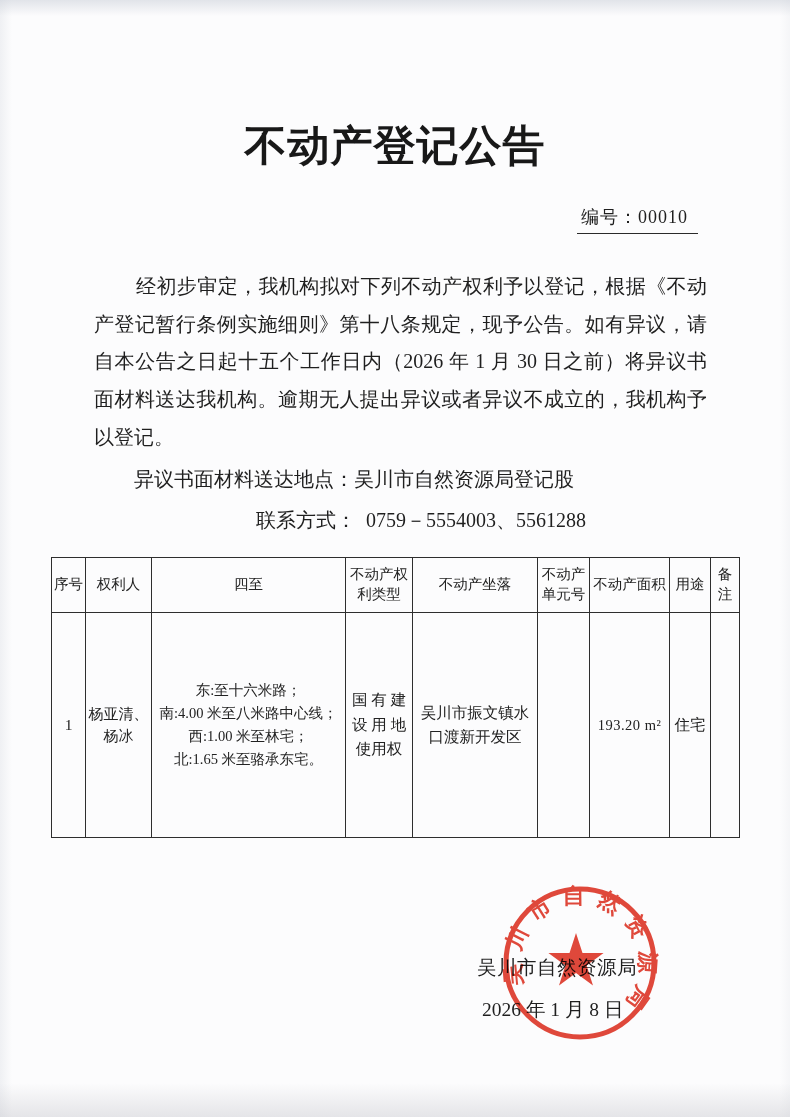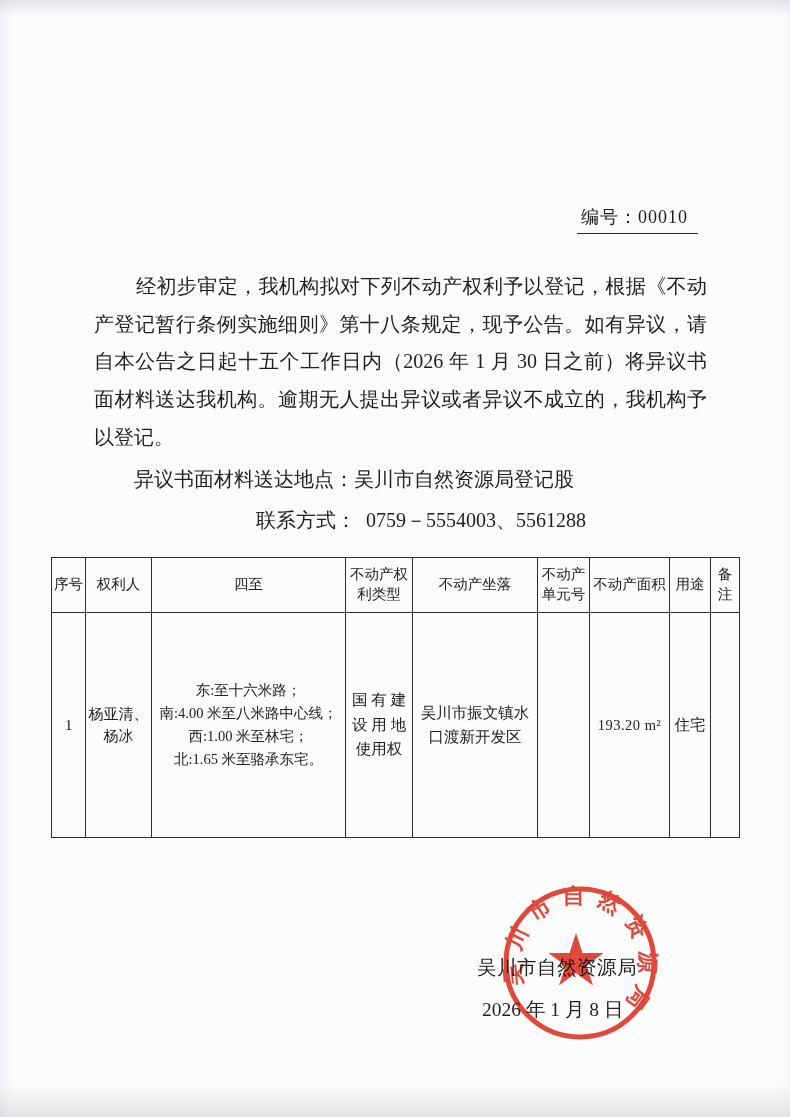--- a/index.html
+++ b/index.html
@@ -67,20 +67,21 @@
   .seal text {
     font-family:"Liberation Serif", serif;
     font-size:22px; font-weight:600; letter-spacing:11px;
   }
 </style>
 </head>
 <body>
 
 <div class="page">
 
+  <div class="title">不动产登记公告</div>
 
   <div class="doc-no"><span>编号：</span><span>00010</span></div>
 
   <div class="para"><span>经初步审定，我机构拟对下列不动产权利予以登记，根据《不动产登记暂行条例实施细则》第十八条规定，现予公告。如有异议，请自本公告之日起十五个工作日内（</span><span class="u">2026</span><span> 年 </span><span class="u">1</span><span> 月 </span><span class="u">30</span><span> 日之前）将异议书面材料送达我机构。逾期无人提出异议或者异议不成立的，我机构予以登记。</span></div>
 
   <div class="loc-line"><span>异议书面材料送达地点：</span><span class="u">吴川市自然资源局登记股</span></div>
 
   <div class="contact-line"><span>联系方式：</span><span class="u">&nbsp;&nbsp;0759－5554003、5561288&nbsp;&nbsp;&nbsp;&nbsp;</span></div>
 
   <table class="reg">

